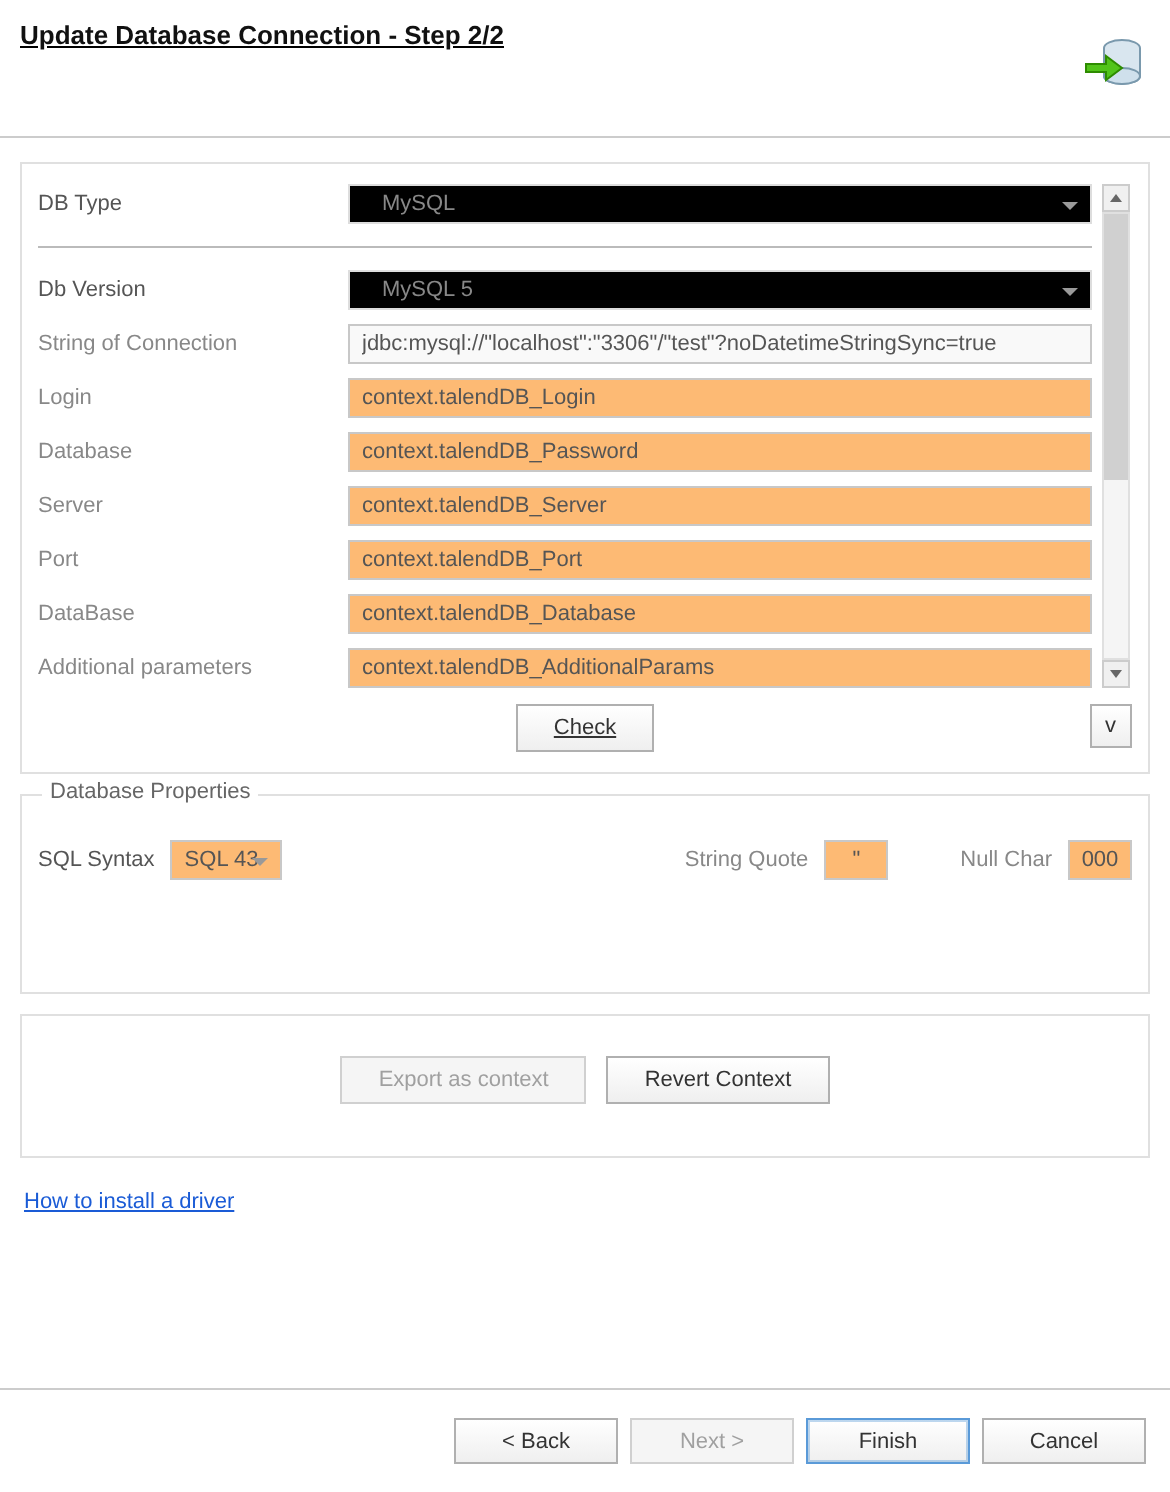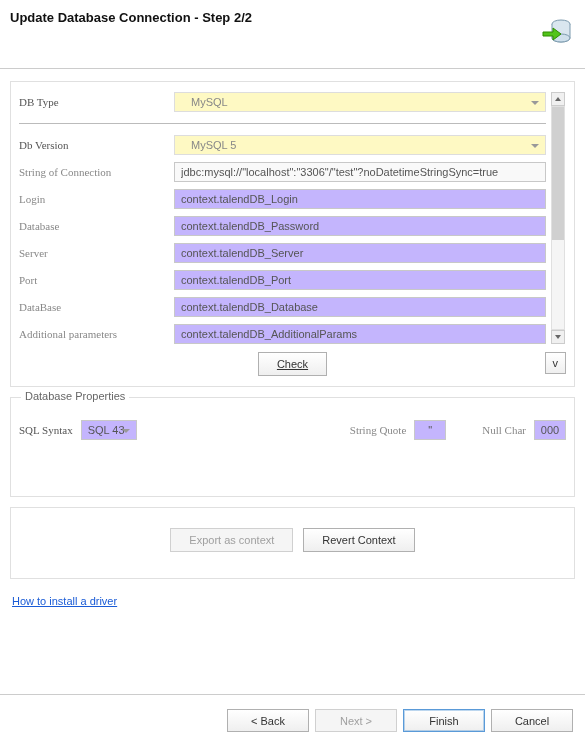--- a/index.html
+++ b/index.html
@@ -1,30 +1,30 @@
 <!DOCTYPE html>
 <html><head>
 <meta charset="utf-8">
 <style>
 * { box-sizing: border-box; margin: 0; padding: 0; font-family: "Segoe UI", Tahoma, Arial, sans-serif; }
 html, body { width: 585px; height: 746px; background: #fff; }
 .wizard { width: 585px; height: 746px; display: flex; flex-direction: column; }
-.header { height: 68px; background: #fff; display: flex; align-items: flex-start; padding: 10px 2px 0 10px; position: relative; }
+.header { height: 68px; background: #fff; display: flex; align-items: flex-start; padding: 10px 2px 0 10px; position: relative; text-decoration: underline; }
 .header-title { font-size: 13px; font-weight: bold; color: #111; }
 .header-icon { position: absolute; right: 10px; top: 16px; }
 .hr { height: 1px; background: #ccc; }
 .body { flex: 1 1 auto; padding: 12px 10px 0 10px; display: flex; flex-direction: column; gap: 10px; }
 .panel { border: 1px solid #e0e0e0; padding: 10px 8px; position: relative; }
 .panel-title { position: absolute; top: -8px; left: 10px; background: #fff; padding: 0 4px; font-size: 11px; color: #666; }
 .form-area { display: flex; }
 .form-grid { flex: 1; display: grid; grid-template-columns: 155px 1fr; row-gap: 7px; align-items: center; }
-.label { font-size: 11px; color: #888; font-family: Liberation Serif, serif; }
+.label { font-size: 11px; color: #888; }
 .label.dark { color: #555; }
-.combo, .text-input { border: 1px solid #c8c8c8; background: #c4b5fd; height: 20px; font-size: 11px; padding: 2px 6px; color: #555; display: flex; align-items: center; position: relative; }
-.combo.ro { background: #fef9c3; color: #888; border-color: #ddd; padding-left: 16px; }
+.combo, .text-input { border: 1px solid #c8c8c8; background: #fdba74; height: 20px; font-size: 11px; padding: 2px 6px; color: #555; display: flex; align-items: center; position: relative; }
+.combo.ro { background: #000000; color: #888; border-color: #ddd; padding-left: 16px; }
 .combo::after { content: ""; position: absolute; right: 6px; top: 8px; border-left: 4px solid transparent; border-right: 4px solid transparent; border-top: 4px solid #999; }
 .text-input.ro { background: #f9f9f9; }
 .scrollbar { width: 16px; display: flex; flex-direction: column; align-items: center; justify-content: space-between; margin-left: 4px; }
 .sb-arrow { width: 14px; height: 14px; border: 1px solid #ccc; display: flex; align-items: center; justify-content: center; background: #f0f0f0; }
 .sb-arrow svg { display:block; }
 .sb-track { flex:1; width:14px; background:#f5f5f5; border:1px solid #e0e0e0; position:relative; }
 .sb-thumb { position:absolute; top:0; left:0; right:0; height:60%; background:#d0d0d0; }
 .mid-row { display: flex; justify-content: center; margin-top: 8px; position: relative; }
 .btn { border: 1px solid #b0b0b0; background: linear-gradient(#fff, #efefef); height: 24px; font-size: 11px; padding: 0 18px; color: #333; cursor: default; display: inline-flex; align-items: center; justify-content: center; }
 .btn.small { height: 22px; padding: 0 7px; }

